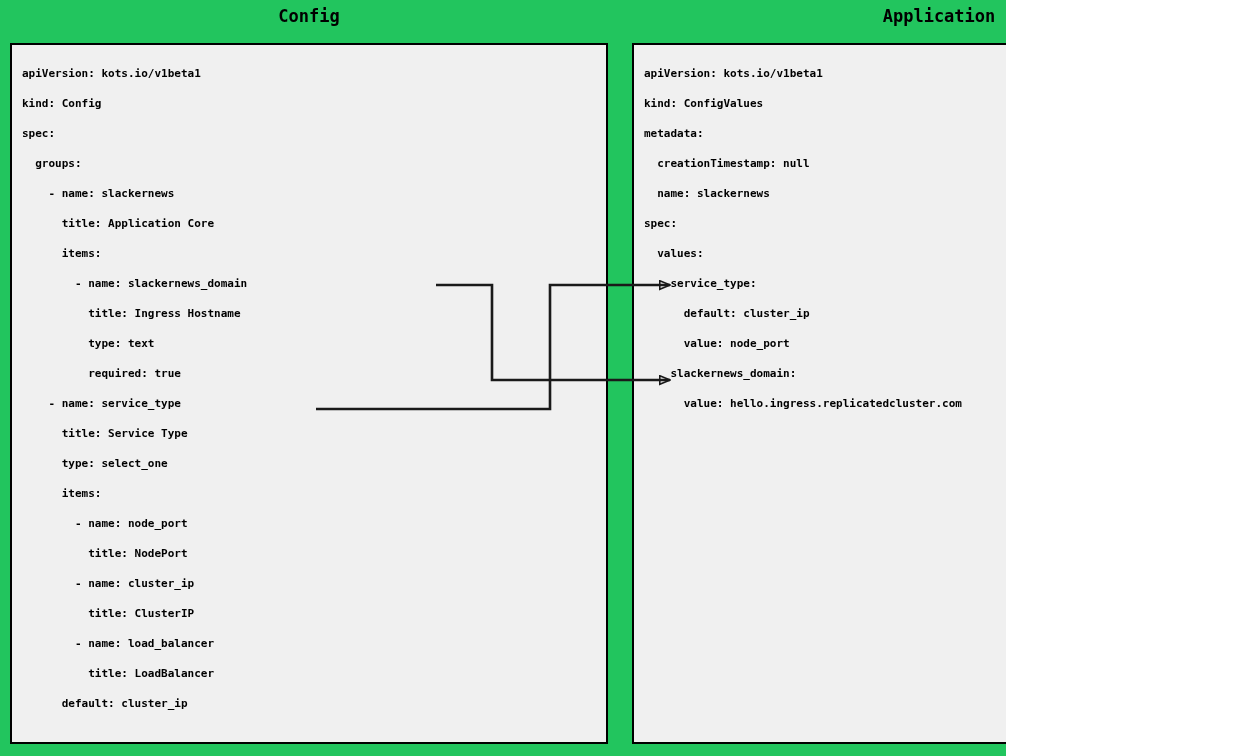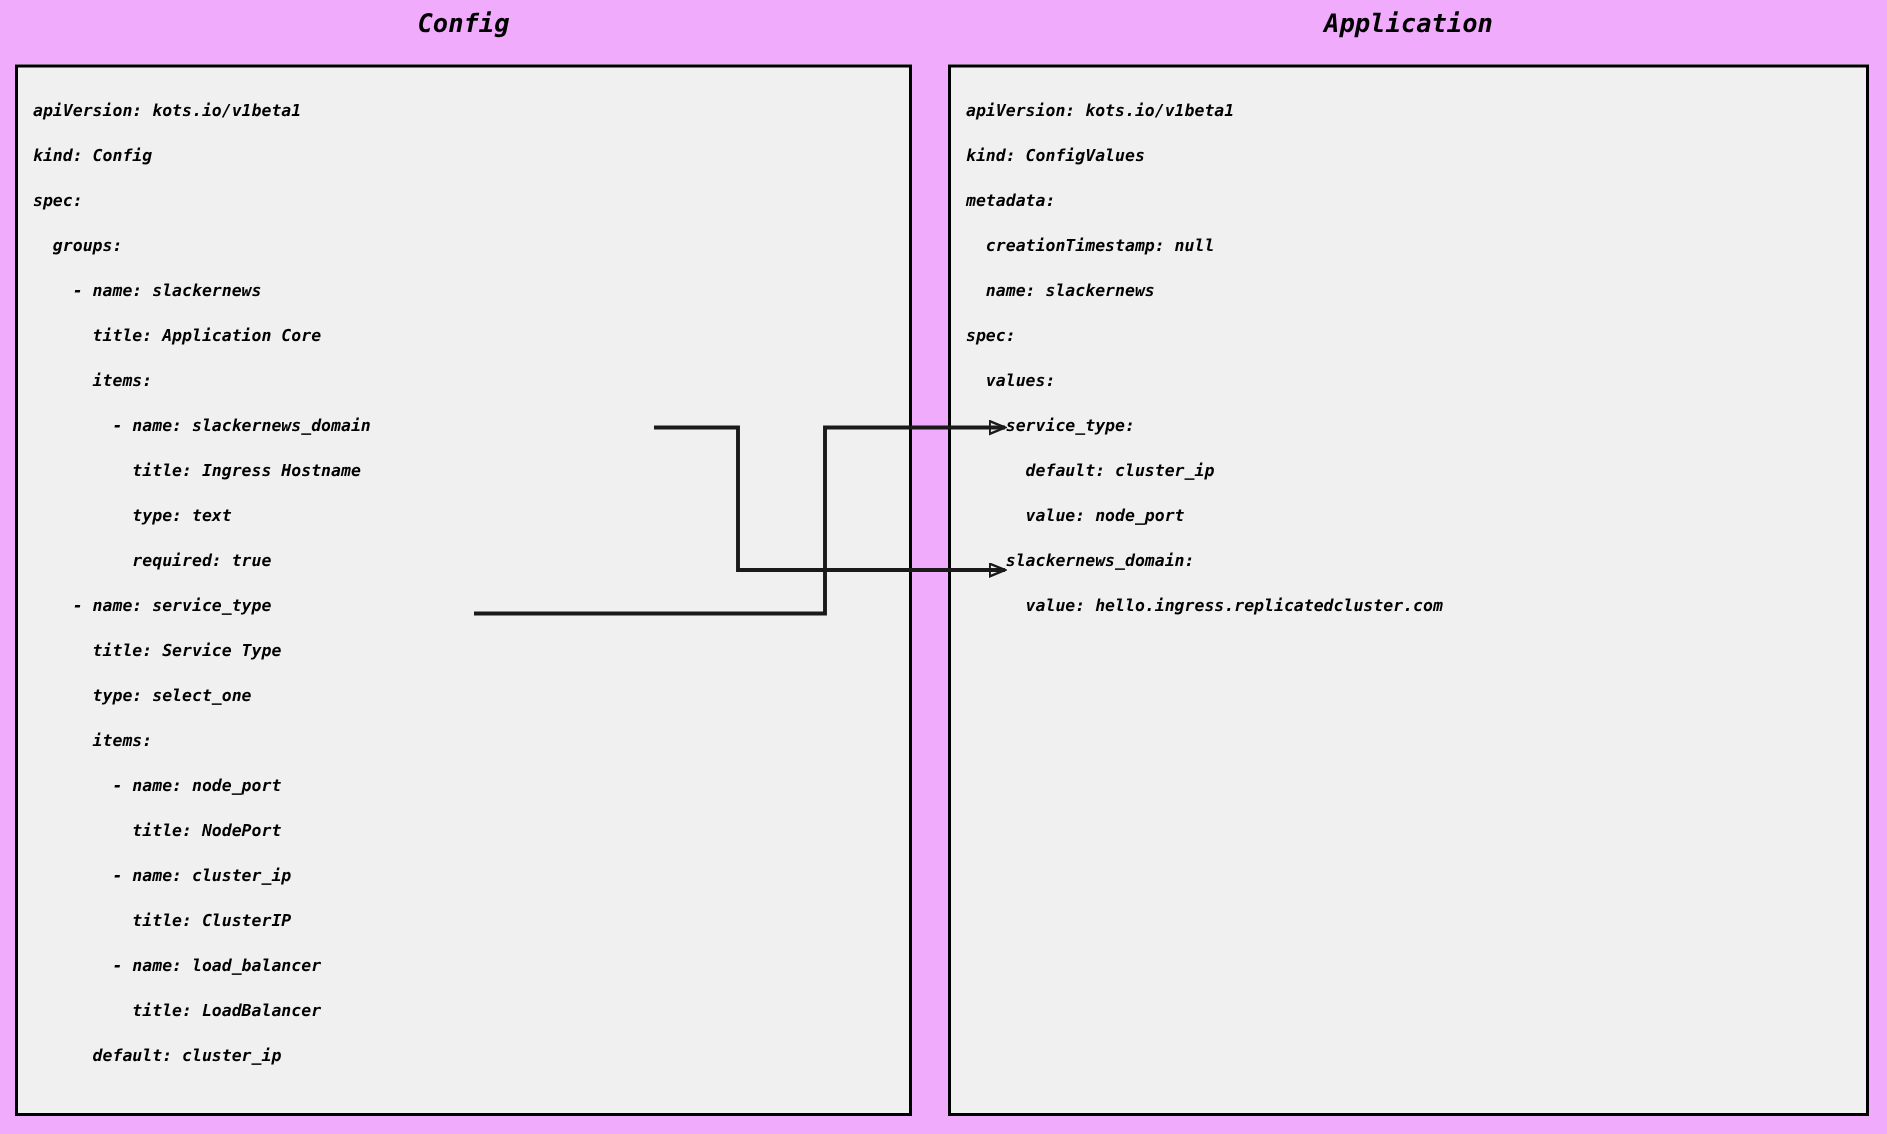--- a/index.html
+++ b/index.html
@@ -2,26 +2,25 @@
 <html><head>
 <meta charset="utf-8">
 <style>
   html, body {
     margin: 0;
     padding: 0;
     background: #ffffff;
   }
   #canvas {
     position: relative;
-    width: 1258px;
+    width: 1006px;
     height: 756px;
-    background: #f0abfc;
+    background: #22c55e;
     overflow: hidden;
     font-family: "DejaVu Sans Mono", "Liberation Mono", monospace;
-    font-style: italic;
   }
 
   
   .panel-title {
     position: absolute;
     top: 6px;
     font-family: "DejaVu Sans Mono", "Liberation Mono", monospace;
     font-size: 17px;
     font-weight: bold;
     color: #000000;

